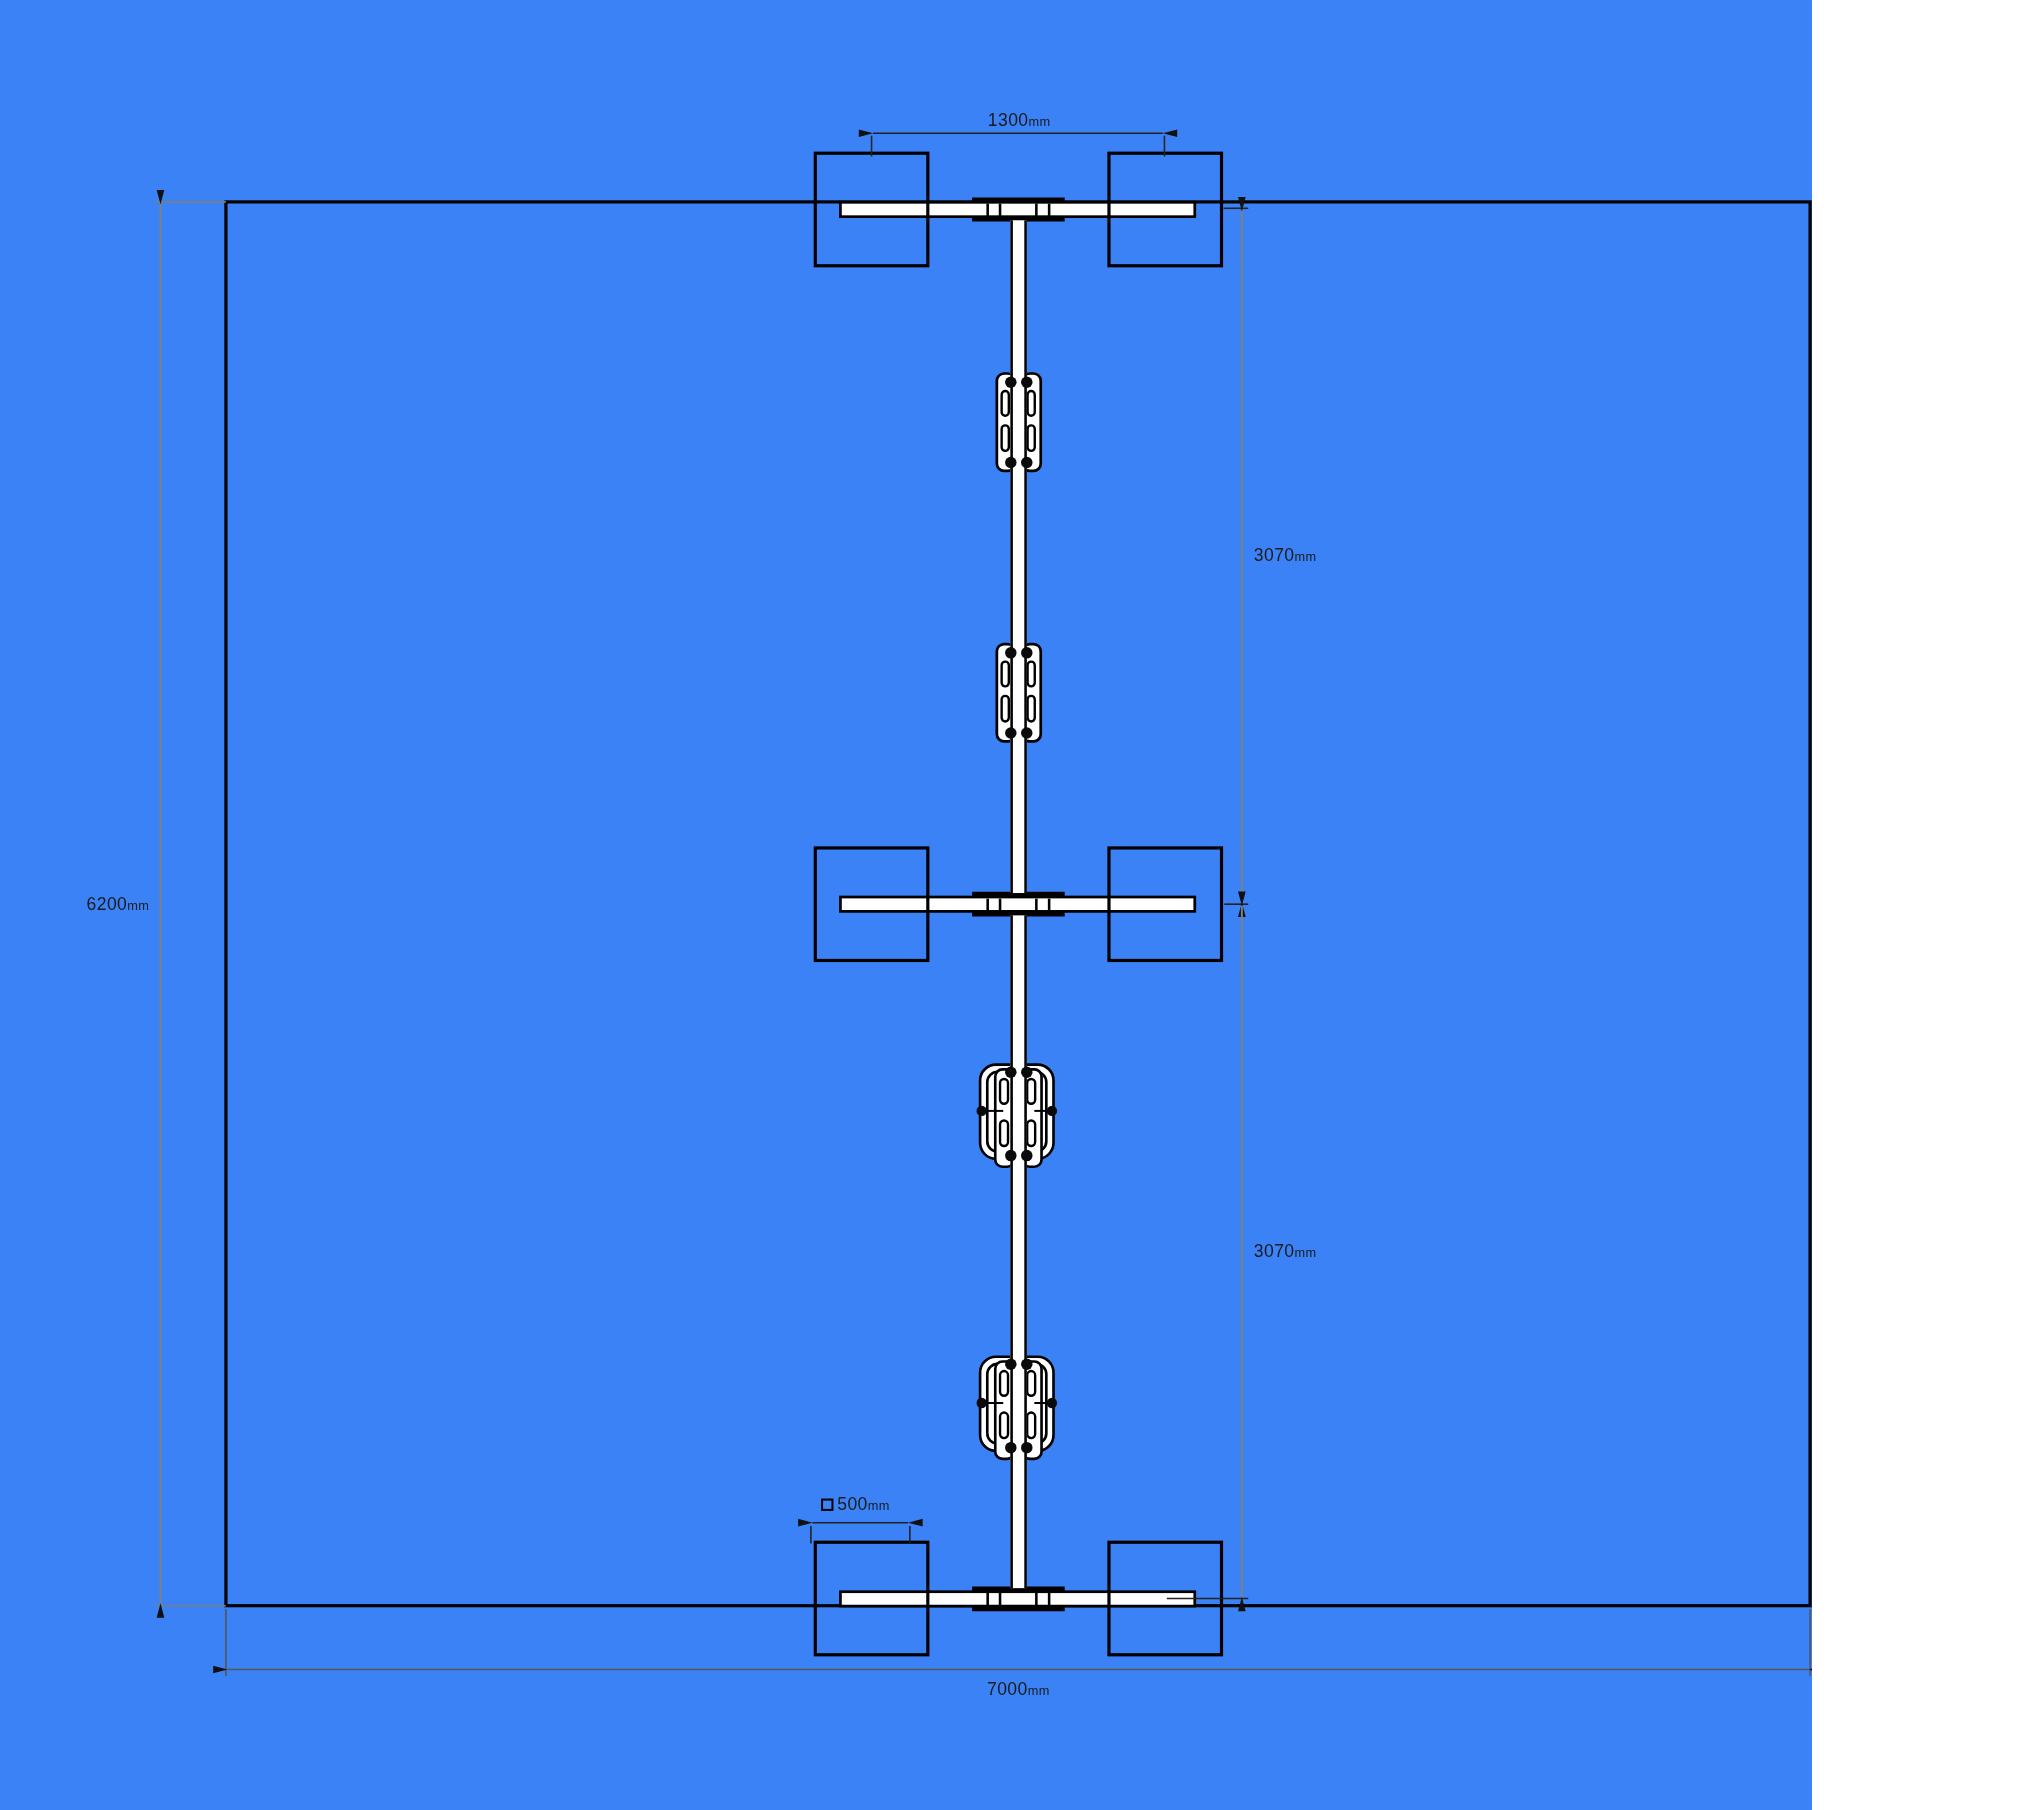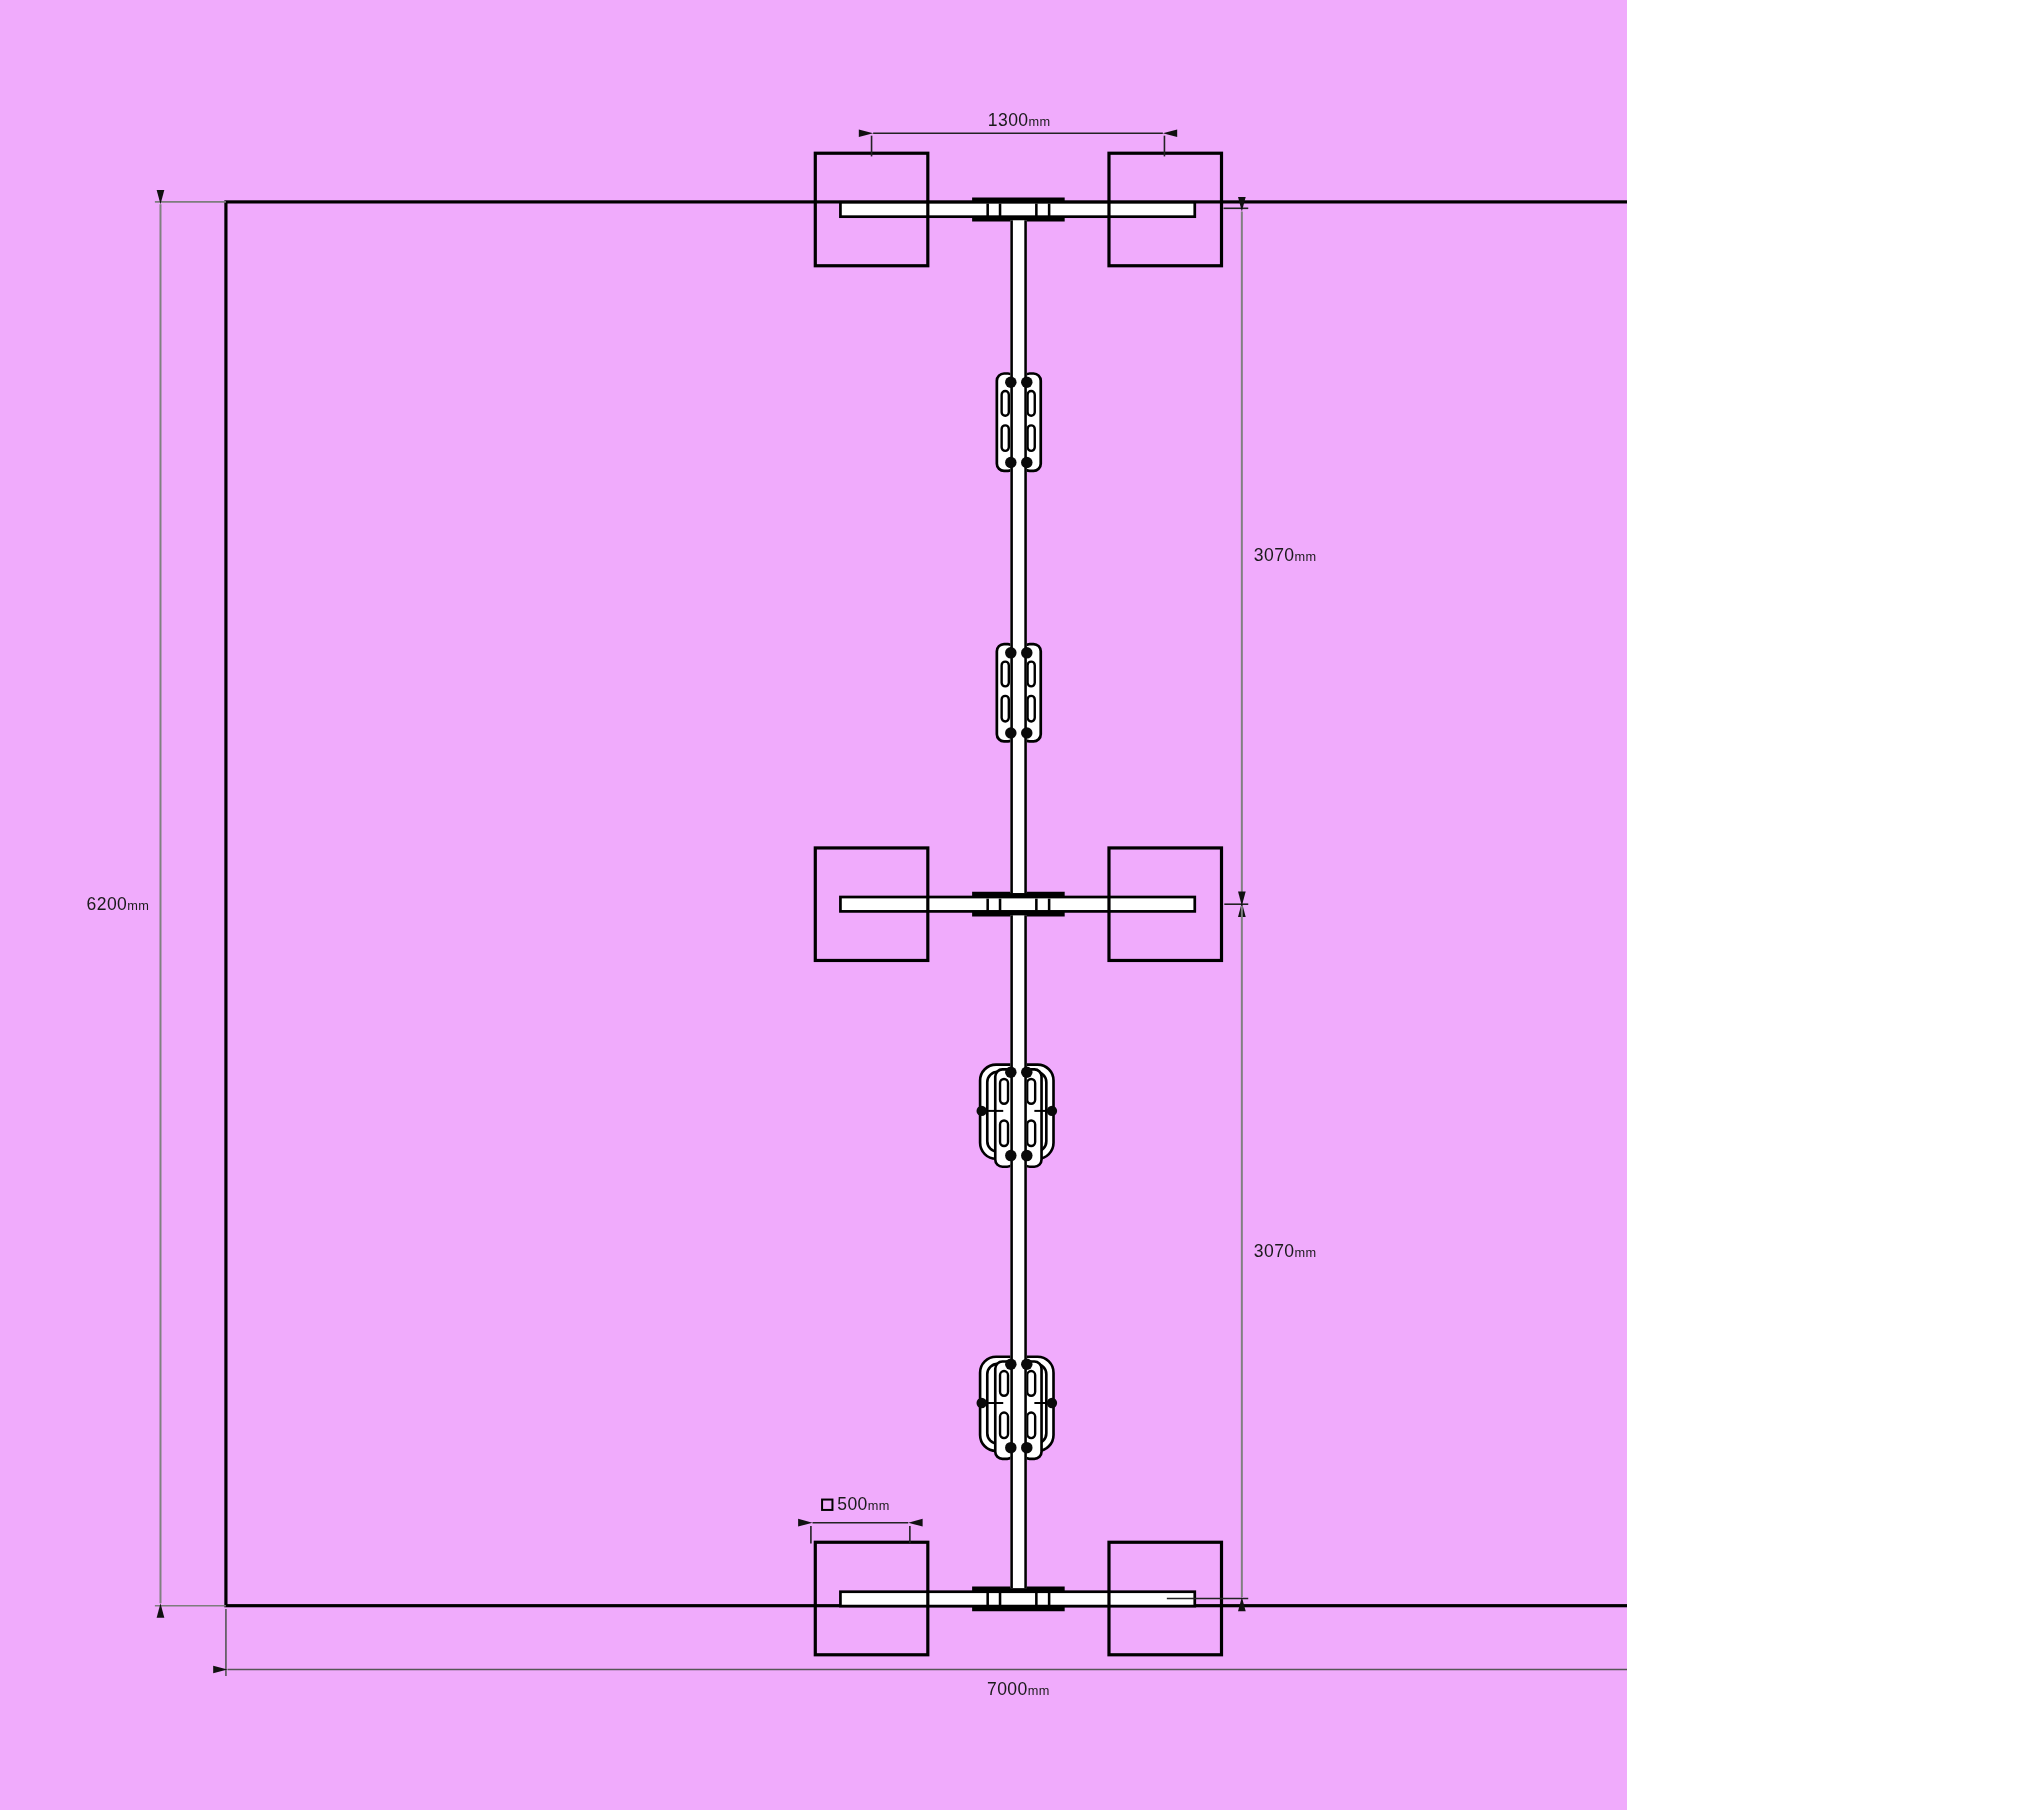--- a/index.html
+++ b/index.html
@@ -1,16 +1,16 @@
 <!DOCTYPE html>
 <html style="font-size:12.8px"><head>
 <meta charset="utf-8">
 <style>
   html,body{margin:0;padding:0;background:#ffffff;}
-  .canvas{position:relative;width:1627px;height:1810px;background:#f0abfc;overflow:hidden;}
+  .canvas{position:relative;width:1812px;height:1810px;background:#3b82f6;overflow:hidden;}
   svg{position:absolute;left:0;top:0;}
   .dim-text{font-family:"Liberation Sans","DejaVu Sans",sans-serif;font-size:22px;fill:#1a1a1a;letter-spacing:0.5px;}
   .dim-text .unit{font-size:16px;}
   .outline{fill:none;stroke:#000;}
   .whitefill{fill:#fff;stroke:#000;}
 </style>
 </head>
 <body>
 
 <div class="canvas">

